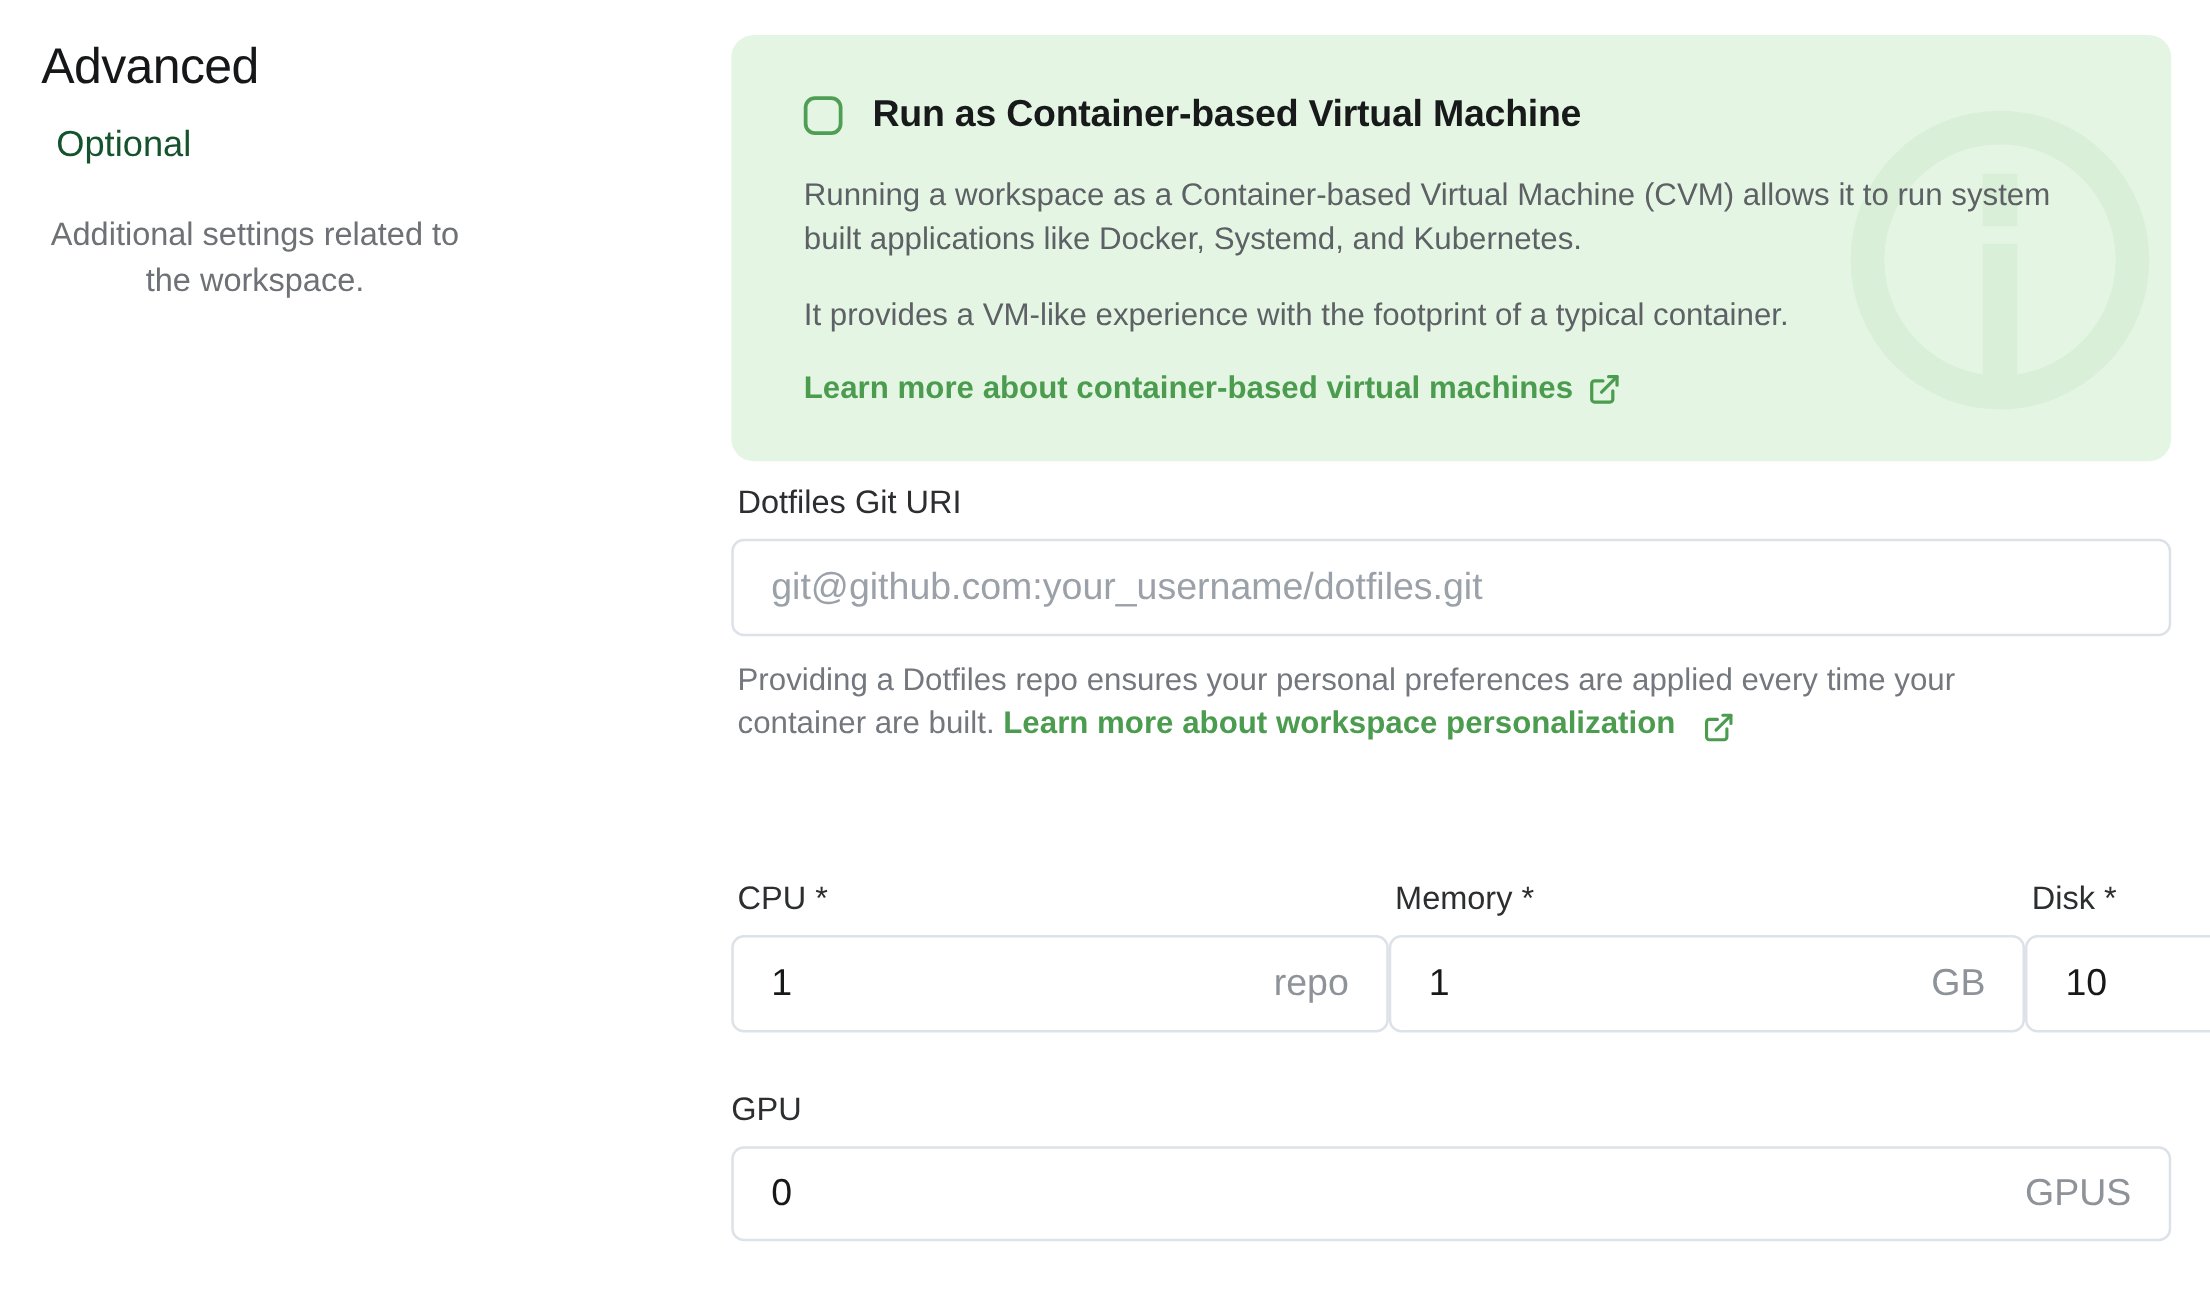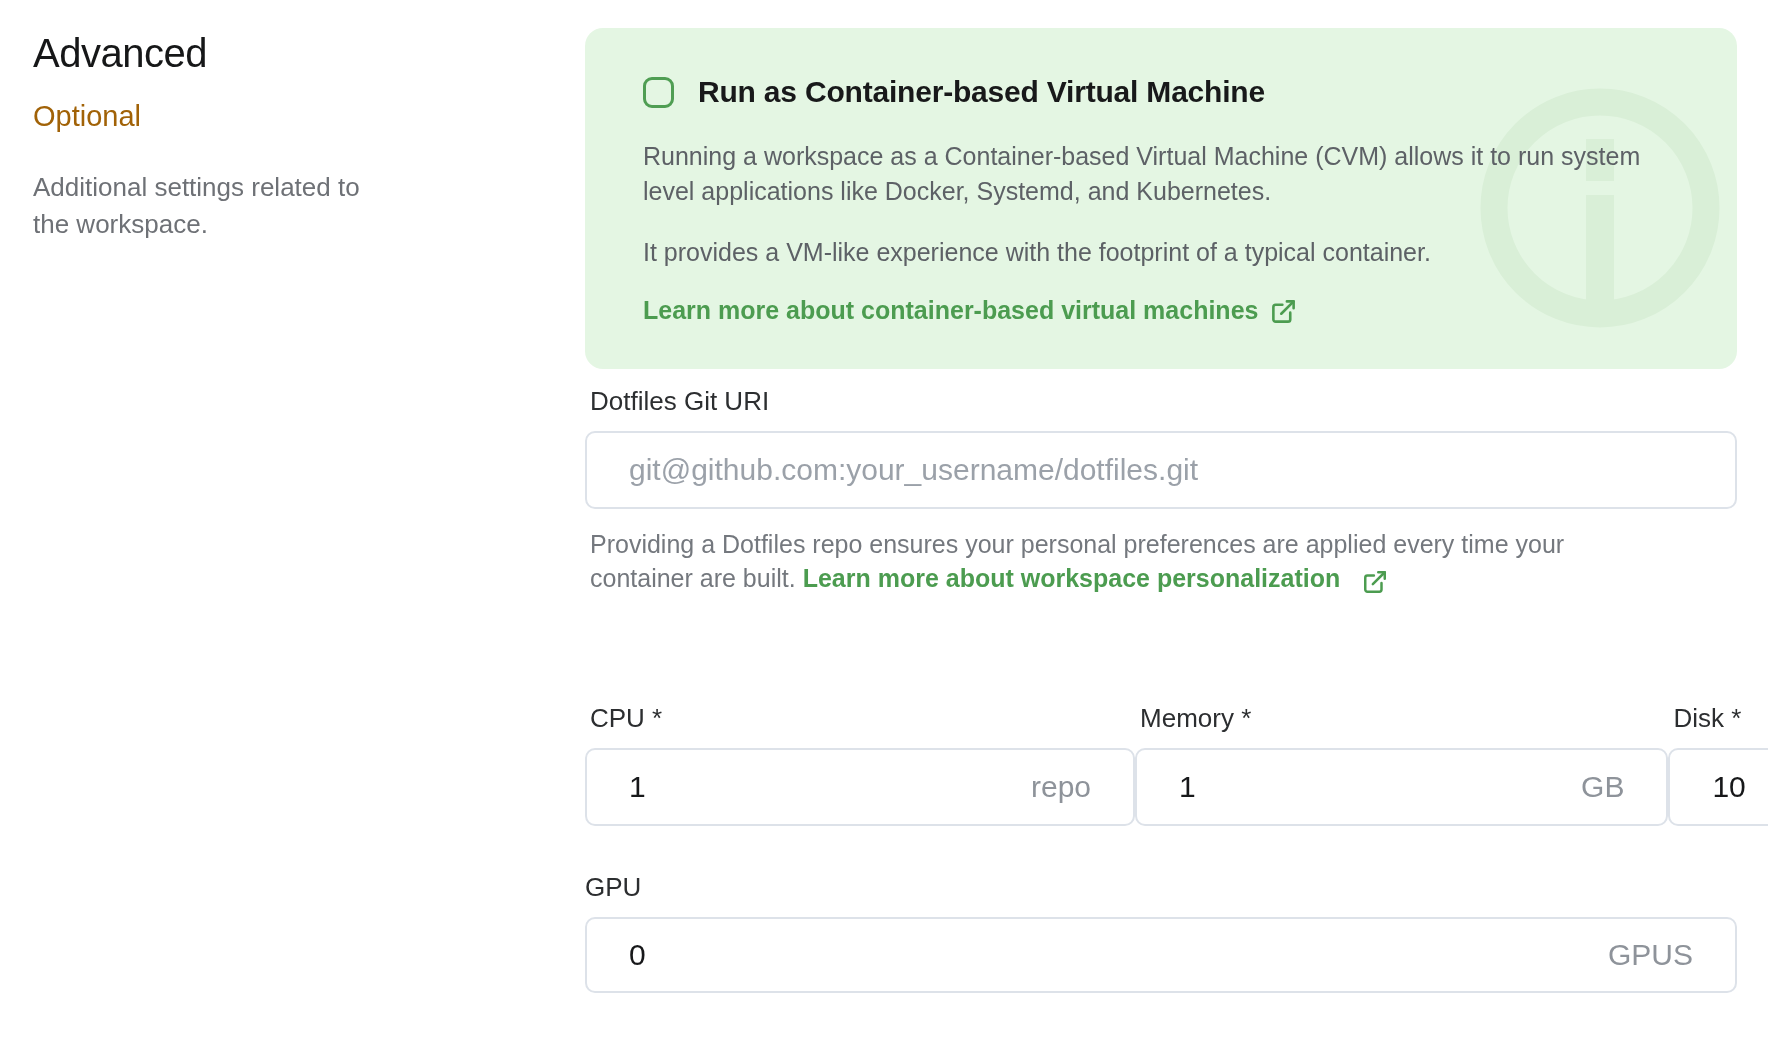--- a/index.html
+++ b/index.html
@@ -11,24 +11,24 @@
     overflow: hidden;
   }
   .page { position: relative; width: 1652px; height: 1042px; }
 
   
   .side { position: absolute; left: 33px; top: 30px; width: 440px; }
   .side h1 {
     font-size: 40px; font-weight: 500; letter-spacing: -0.5px;
     color: #161718; line-height: 1.15;
   }
-  .side .optional { margin-top: 24px; font-size: 29px; color: #a16207; }
+  .side .optional { margin-top: 24px; font-size: 29px; color: #14532d; margin-left: 12px; }
   .side .side-desc {
     margin-top: 36px; font-size: 26px; line-height: 37px;
-    color: #6e7176; max-width: 342px;
+    color: #6e7176; max-width: 342px; text-align: center;
   }
 
   
   .content { position: absolute; left: 585px; top: 28px; width: 1152px; }
 
   
   .callout {
     position: relative; background: #e4f6e3; border-radius: 18px;
     padding: 47px 58px 44px 58px; overflow: hidden;
   }
@@ -56,21 +56,21 @@
   .ext-icon { flex: 0 0 auto; }
 
   
   .field-label { display: block; font-size: 26px; color: #2c2e30; }
   .dotfiles-block { margin-top: 17px; }
   .dotfiles-block .field-label { margin-left: 5px; }
   .input-box {
     margin-top: 14px; display: flex; align-items: center;
     height: 78px; background: #ffffff;
     border: 2px solid #dde2e9; border-radius: 10px;
-    padding: 0 42px;
+    padding: 0 30px;
   }
   .input-box input {
     flex: 1 1 auto; min-width: 0; border: none; outline: none;
     font-family: inherit; font-size: 30px; color: #17181a; background: transparent;
   }
   .input-box input::placeholder { color: #9ba1a9; opacity: 1; }
   .input-box .unit { flex: 0 0 auto; font-size: 30px; color: #8e939a; padding-left: 16px; }
 
   .helper {
     margin-top: 18px; margin-left: 5px; font-size: 25px; line-height: 34px;
@@ -106,21 +106,21 @@
         <circle cx="125" cy="125" r="106" fill="none" stroke="#d9efd7" stroke-width="27"></circle>
         <rect x="111" y="56" width="28" height="42" fill="#d9efd7"></rect>
         <rect x="111" y="112" width="28" height="118" fill="#d9efd7"></rect>
       </svg>
 
       <label class="callout-head">
         <span class="cbx"></span>
         <span class="callout-title">Run as Container-based Virtual Machine</span>
       </label>
 
-      <p class="callout-p">Running a workspace as a Container-based Virtual Machine (CVM) allows it to run system level applications like Docker, Systemd, and Kubernetes.</p>
+      <p class="callout-p">Running a workspace as a Container-based Virtual Machine (CVM) allows it to run system built applications like Docker, Systemd, and Kubernetes.</p>
       <p class="callout-p">It provides a VM-like experience with the footprint of a typical container.</p>
 
       <a class="green-link callout-link">
         <span>Learn more about container-based virtual machines</span>
         <svg class="ext-icon" width="27" height="27" viewBox="0 0 24 24" fill="none" stroke="currentColor" stroke-width="2.3" stroke-linecap="round" stroke-linejoin="round" aria-hidden="true">
           <path d="M18 13v6a2 2 0 0 1-2 2H5a2 2 0 0 1-2-2V8a2 2 0 0 1 2-2h6"></path>
           <polyline points="15 3 21 3 21 9"></polyline>
           <line x1="10" y1="14" x2="21" y2="3"></line>
         </svg>
       </a>

